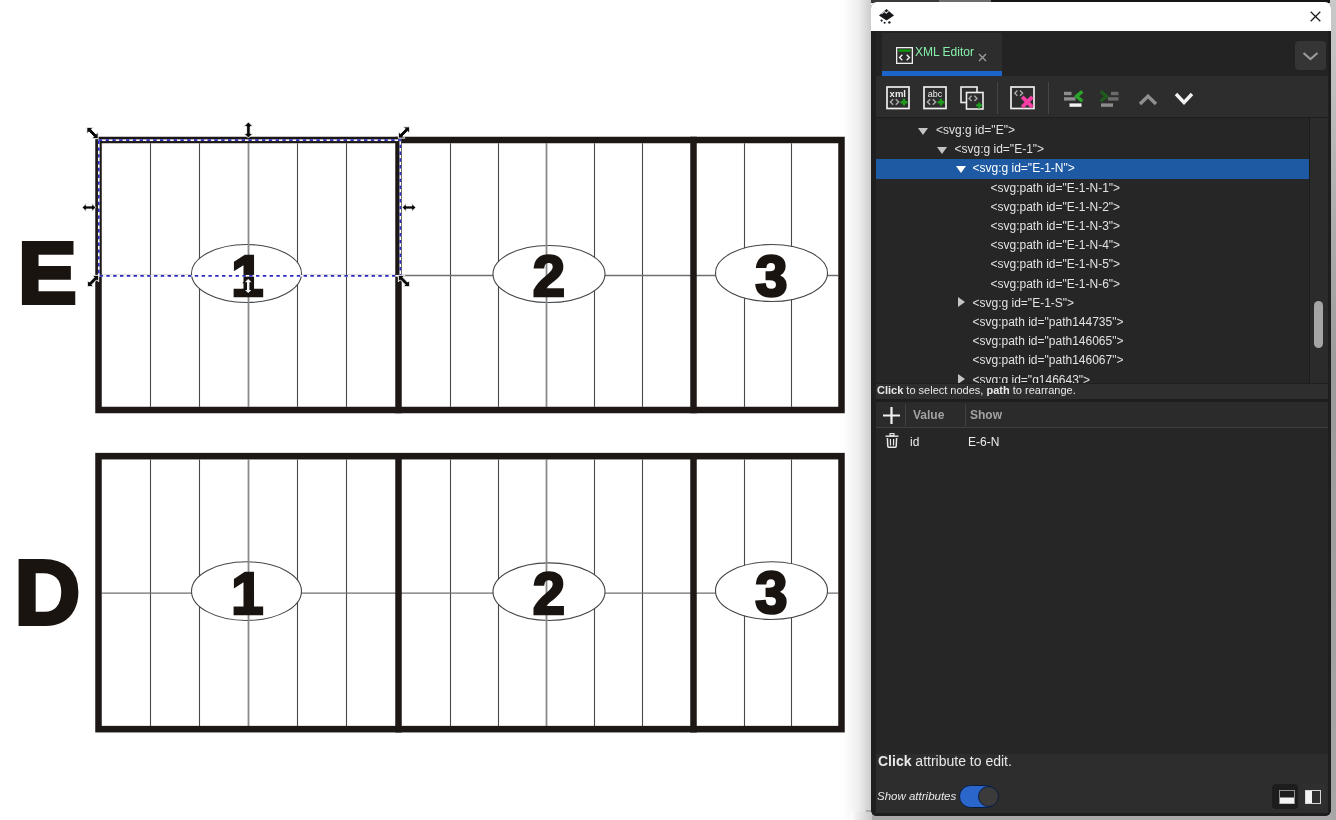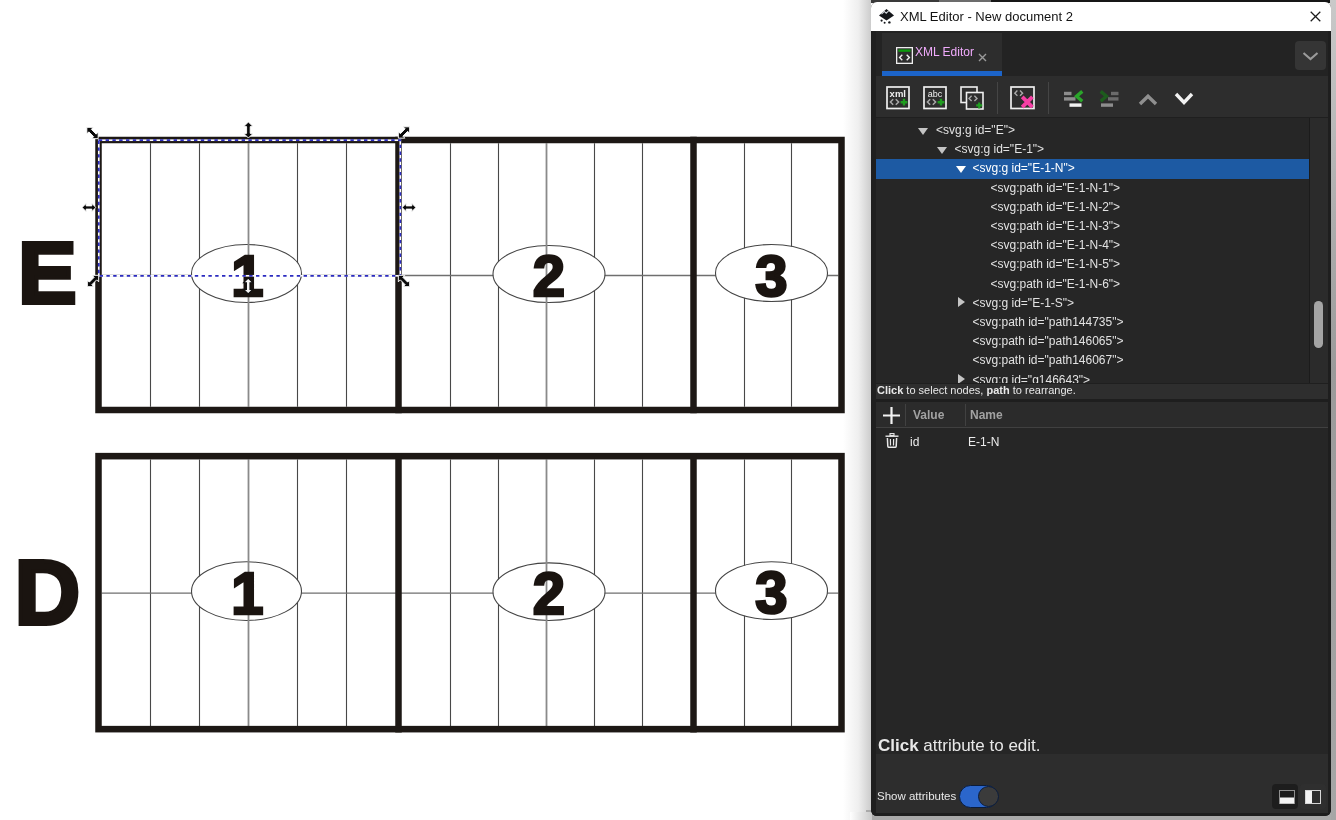--- a/index.html
+++ b/index.html
@@ -141,21 +141,20 @@
   <div class="abs" style="left:0;top:0;width:460px;height:29px;background:#ffffff;"></div>
 
   <svg class="abs" style="left:7px;top:6px;" width="17" height="17" xmlns="http://www.w3.org/2000/svg">
     <polygon points="8.5,1 16,7.5 8.5,12.5 1,7.5" fill="#14161a"></polygon>
     <polyline points="3.5,6.2 6.4,3.4 8.2,5.2 10.6,2.8" fill="none" stroke="#cfd4da" stroke-width="1.1"></polyline>
     <circle cx="3.6" cy="12.6" r="1.1" fill="#14161a"></circle>
     <circle cx="6.6" cy="14.8" r="1.0" fill="#14161a"></circle>
     <circle cx="11.4" cy="14.4" r="1.2" fill="#14161a"></circle>
   </svg>
 
-  <div class="abs" style="left:29px;top:0;height:29px;line-height:29px;font-size:13px;color:#131313;">XML Editor - New document 2</div>
 
   <svg class="abs" style="left:439px;top:9px;" width="12" height="12" xmlns="http://www.w3.org/2000/svg">
     <path d="M0.7,0.7 L10.3,10.3 M10.3,0.7 L0.7,10.3" stroke="#1b1b1b" stroke-width="1.25"></path>
   </svg>
 
   <div class="abs" style="left:0;top:29px;width:5px;height:785px;background:#1f1f1f;"></div>
 
   <div class="abs" style="left:457px;top:29px;width:3px;height:785px;background:#1e1e1e;"></div>
 
   <div class="abs" style="left:0;top:811px;width:460px;height:3px;background:#1e1e1e;"></div>
@@ -165,21 +164,21 @@
   <div class="abs" style="left:11px;top:31px;width:120px;height:43px;background:#2d2d2d;"></div>
 
   <div class="abs" style="left:11px;top:69px;width:120px;height:5px;background:#1c64c9;"></div>
 
   <svg class="abs" style="left:25px;top:45px;" width="17" height="17" xmlns="http://www.w3.org/2000/svg">
     <rect x="0.65" y="0.65" width="15.7" height="15.7" fill="none" stroke="#efefef" stroke-width="1.3"></rect>
     <rect x="2.4" y="2.4" width="12.2" height="2.4" fill="#0c9c0c"></rect>
     <path d="M6.3,7.8 L3.6,10.5 L6.3,13.2 M10.7,7.8 L13.4,10.5 L10.7,13.2" fill="none" stroke="#efefef" stroke-width="1.4"></path>
   </svg>
 
-  <div class="abs" style="left:44px;top:31px;height:38px;line-height:38px;font-size:12px;color:#f0abfc;">XML Editor</div>
+  <div class="abs" style="left:44px;top:31px;height:38px;line-height:38px;font-size:12px;color:#86efac;">XML Editor</div>
 
   <svg class="abs" style="left:107px;top:51px;" width="9" height="9" xmlns="http://www.w3.org/2000/svg">
     <path d="M1,1 L8,8 M8,1 L1,8" stroke="#9a9a9a" stroke-width="1.4"></path>
   </svg>
 
   <div class="abs" style="left:424px;top:39px;width:31px;height:29px;background:#353535;border-radius:4px;"></div>
   <svg class="abs" style="left:431px;top:49px;" width="17" height="10" xmlns="http://www.w3.org/2000/svg">
     <polyline points="1.5,2 8.5,8 15.5,2" fill="none" stroke="#9a9a9a" stroke-width="2.1"></polyline>
   </svg>
 
@@ -320,41 +319,41 @@
   <svg class="abs" style="left:11px;top:404px;" width="19" height="19" xmlns="http://www.w3.org/2000/svg">
     <path d="M9.5,1 L9.5,18 M1,9.5 L18,9.5" stroke="#f2f2f2" stroke-width="2.2"></path>
   </svg>
 
   <div class="abs" style="left:34px;top:402px;width:1px;height:22px;background:#414141;"></div>
 
   <div class="abs" style="left:42px;top:400px;height:26px;line-height:26px;font-size:12px;font-weight:bold;color:#a2a2a2;">Value</div>
 
   <div class="abs" style="left:94px;top:402px;width:1px;height:22px;background:#414141;"></div>
 
-  <div class="abs" style="left:99px;top:400px;height:26px;line-height:26px;font-size:12px;font-weight:bold;color:#a2a2a2;">Name</div>
+  <div class="abs" style="left:99px;top:400px;height:26px;line-height:26px;font-size:12px;font-weight:bold;color:#a2a2a2;">Show</div>
 
   <div class="abs" style="left:5px;top:426px;width:452px;height:326px;background:#262626;"></div>
 
   <svg class="abs" style="left:14px;top:431px;" width="14" height="15" xmlns="http://www.w3.org/2000/svg">
     <rect x="5" y="0.6" width="4" height="2" fill="none" stroke="#e8e8e8" stroke-width="1.1"></rect>
     <line x1="0.5" y1="3.2" x2="13.5" y2="3.2" stroke="#e8e8e8" stroke-width="1.4"></line>
     <path d="M2.4,5 L2.8,13.2 Q2.9,14.3 4,14.3 L10,14.3 Q11.1,14.3 11.2,13.2 L11.6,5" fill="none" stroke="#e8e8e8" stroke-width="1.5"></path>
     <line x1="5.4" y1="6" x2="5.5" y2="12.6" stroke="#e8e8e8" stroke-width="1.2"></line>
     <line x1="8.6" y1="6" x2="8.5" y2="12.6" stroke="#e8e8e8" stroke-width="1.2"></line>
   </svg>
 
   <div class="abs" style="left:39px;top:432px;height:17px;line-height:17px;font-size:12px;color:#ececec;">id</div>
 
-  <div class="abs" style="left:97px;top:432px;height:17px;line-height:17px;font-size:12px;color:#ececec;">E-1-N</div>
+  <div class="abs" style="left:97px;top:432px;height:17px;line-height:17px;font-size:12px;color:#ececec;">E-6-N</div>
 
   <div class="abs" style="left:5px;top:752px;width:452px;height:59px;background:#2d2d2d;"></div>
 
-  <div class="abs" style="left:7px;top:736px;height:15px;line-height:15px;font-size:17px;color:#e8e8e8;"><b>Click</b>&nbsp;attribute to edit.</div>
-
-  <div class="abs" style="left:6px;top:786px;height:17px;line-height:17px;font-size:11.5px;color:#e8e8e8;">Show attributes</div>
+  <div class="abs" style="left:7px;top:752px;height:15px;line-height:15px;font-size:14px;color:#e8e8e8;"><b>Click</b>&nbsp;attribute to edit.</div>
+
+  <div class="abs" style="left:6px;top:786px;height:17px;line-height:17px;font-size:11.5px;color:#e8e8e8;font-style:italic;">Show attributes</div>
 
   <div class="abs" style="left:88px;top:783px;width:39px;height:23px;border-radius:12px;background:#2b66cb;border:1.5px solid #0a1c3c;box-sizing:border-box;"></div>
   <div class="abs" style="left:107px;top:784px;width:21px;height:21px;border-radius:50%;background:#3b3b3b;border:1.5px solid #0a1c3c;box-sizing:border-box;"></div>
 
   <div class="abs" style="left:401px;top:782px;width:26px;height:25px;background:#1d1d1d;border-radius:4px;"></div>
   <svg class="abs" style="left:408px;top:788px;" width="16" height="14" xmlns="http://www.w3.org/2000/svg">
     <rect x="0.5" y="0.5" width="15" height="13" fill="none" stroke="#8f8f8f" stroke-width="1"></rect>
     <rect x="1" y="7.5" width="14" height="6" fill="#f4f4f4"></rect>
   </svg>
 

